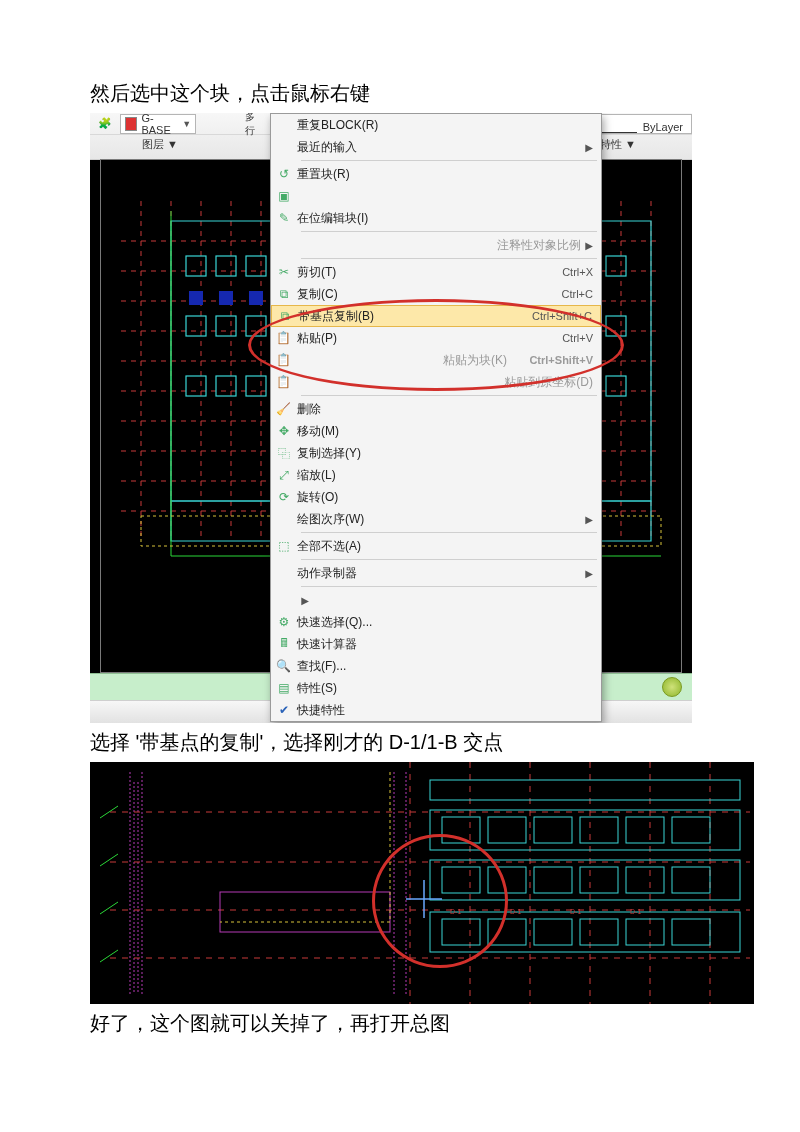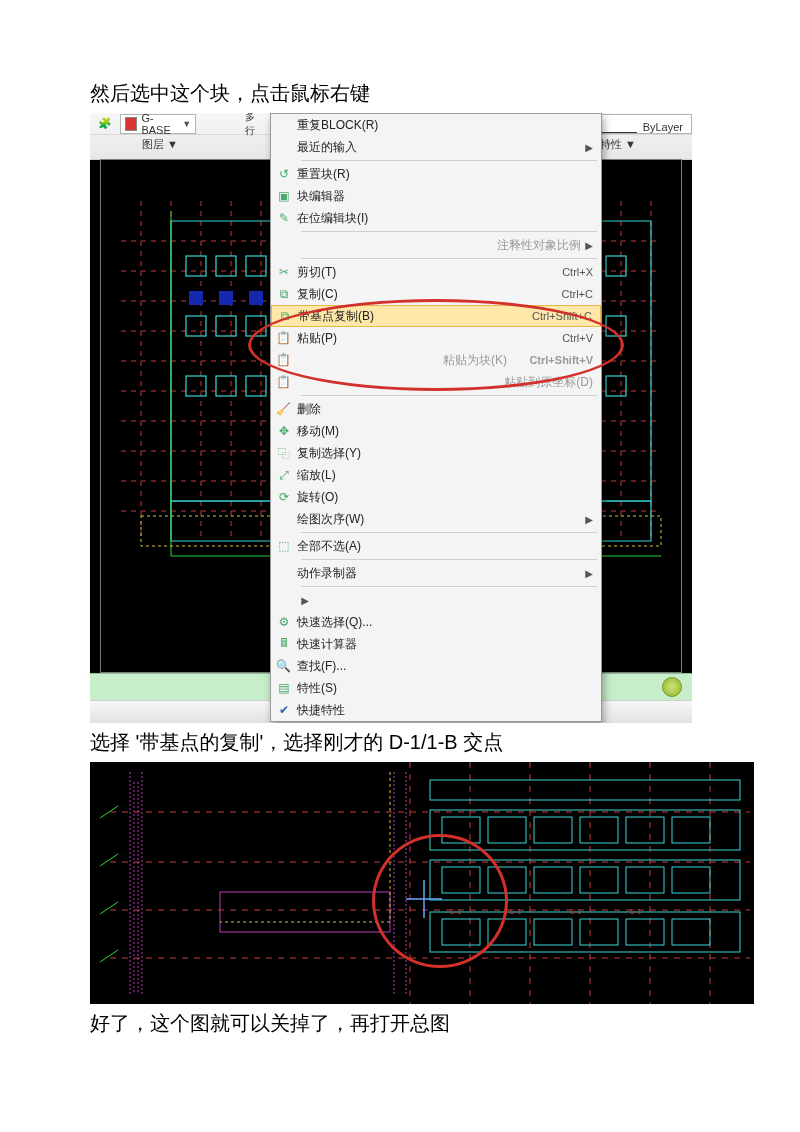--- a/index.html
+++ b/index.html
@@ -313,21 +313,20 @@
             <span class="lbl">最近的输入</span>
             <span class="arrow">▶</span>
         </div>
         <div class="sep"></div>
         <div class="mi">
           <span class="ic">↺</span>
             <span class="lbl">重置块(R)</span>
         </div>
         <div class="mi">
           <span class="ic">▣</span>
-            <span class="lbl">块编辑器</span>
         </div>
         <div class="mi">
           <span class="ic">✎</span>
             <span class="lbl">在位编辑块(I)</span>
         </div>
         <div class="sep"></div>
         <div class="mi">
           <span class="ic"></span>
             <span class="lbl disabled">注释性对象比例</span>
             <span class="arrow">▶</span>

